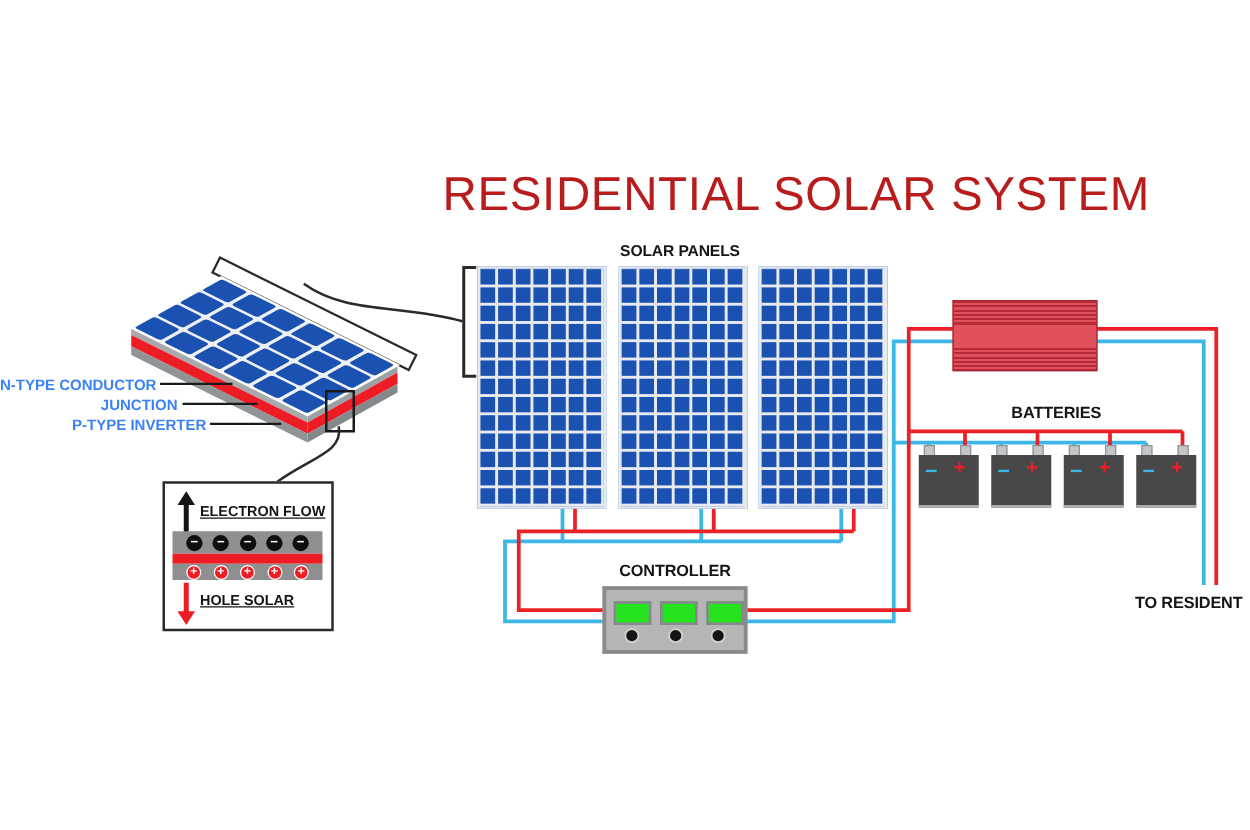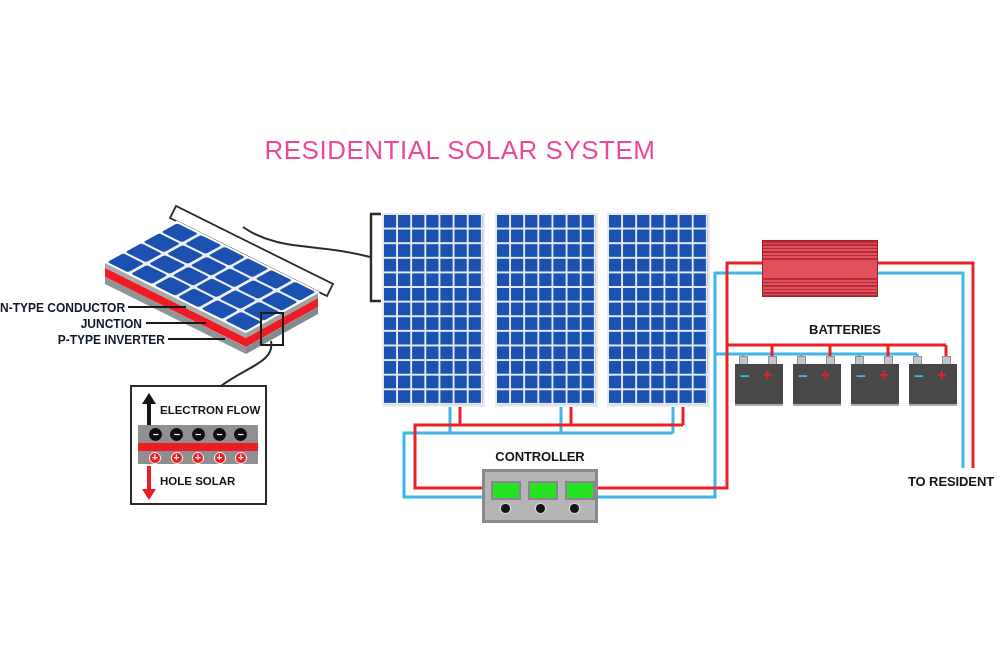--- a/index.html
+++ b/index.html
@@ -16,31 +16,31 @@
   .layer-gray1b{fill:#9ba0a3;} .layer-gray2b{fill:#84898c;}
   .outline-rect{fill:none;stroke:#1a1a1a;stroke-width:2;}
   .blackline{fill:none;stroke:#2a2a2a;stroke-width:2;}
   .thick{stroke-width:2.4;}
   .pointer{stroke:#1a1a1a;stroke-width:1.8;}
   .wire{fill:none;stroke-width:3;}
   .wire.red{stroke:var(--wire-red,#ec2127);}
   .wire.blue{stroke:var(--wire-blue,#3db6e8);}
 
   
-  #title{position:absolute;left:0;top:135px;width:920px;text-align:center;
-         font-size:26px;font-weight:400;letter-spacing:.5px;color:#ec4899;white-space:nowrap;}
+  #title{position:absolute;left:0;top:135px;width:920px;text-align:right;
+         font-size:38px;font-weight:400;letter-spacing:.5px;color:#b91c1c;white-space:nowrap;}
   .sec-label{position:absolute;width:200px;text-align:center;font-size:13px;font-weight:700;
              color:#151515;white-space:nowrap;letter-spacing:-.1px;}
   #lbl-solar-panels{left:444px;top:194px;font-size:12.5px;}
   #lbl-inverter{left:720px;top:220px;}
   #lbl-batteries{left:745px;top:322px;}
   #lbl-controller{left:440px;top:449px;}
   #lbl-to-resident{left:851px;top:474px;}
   .layer-label{position:absolute;left:0;text-align:right;font-size:12px;font-weight:700;
-               color:#0f172a;white-space:nowrap;}
+               color:#3b82f6;white-space:nowrap;}
   #lbl-ntype{width:125px;top:301px;}
   #lbl-junction{width:142px;top:317px;}
   #lbl-ptype{width:165px;top:333px;}
 
   
   .solar-panel{position:absolute;top:213px;width:103px;height:194px;box-sizing:border-box;
     background-color:var(--panel-blue,#1b52b2);
     border:2px solid var(--panel-gap,#e7eaef);
     background-image:linear-gradient(90deg,var(--panel-gap,#e7eaef) 0 2px,transparent 2px),
                      linear-gradient(180deg,var(--panel-gap,#e7eaef) 0 2px,transparent 2px);
@@ -72,21 +72,21 @@
   #ctrl-displays{display:flex;gap:7px;margin:9px 0 0 6px;}
   .display{width:27px;height:15px;background:var(--display-green,#25e41f);border:2px solid #8d8394;}
   #ctrl-knobs{display:flex;justify-content:space-between;padding:0 16px;margin-top:4px;}
   .knob{width:9px;height:9px;border-radius:50%;background:#141414;box-shadow:0 0 0 1.5px #cfcfcf;}
 
   
   .flow-box{position:absolute;left:130px;top:385px;width:137px;height:120px;background:#fff;
             border:2.5px solid #2b2b2b;box-sizing:border-box;}
   .flow-arrow{position:absolute;left:10px;}
   #arrow-up{top:6px;} #arrow-down{top:79px;}
-  .flow-label{position:absolute;left:28px;font-size:11.5px;font-weight:700;color:#151515;white-space:nowrap;}
+  .flow-label{position:absolute;left:28px;font-size:11.5px;font-weight:700;color:#151515;white-space:nowrap;text-decoration:underline;}
   #lbl-electron{top:17px;} #lbl-hole{top:88px;}
   .carrier-band{position:absolute;left:6px;top:38px;width:120px;}
   .band-row{display:flex;justify-content:space-between;align-items:center;padding:0 11px;}
   .row-neg{height:18px;background:#8f8f8f;}
   .row-mid{height:8px;background:var(--junction-red,#ee1c25);}
   .row-pos{height:13px;background:#8f8f8f;}
   .carrier{width:13px;height:13px;border-radius:50%;color:#fff;font-size:10.5px;font-weight:700;
            display:flex;align-items:center;justify-content:center;line-height:1;box-sizing:border-box;}
   .carrier.neg{background:#0e0e0e;}
   .carrier.pos{background:var(--junction-red,#ee1c25);border:1px solid #fff;width:12px;height:12px;font-size:10px;}
@@ -144,20 +144,21 @@
     <path class="pointer" d="M146,323 H206"></path>
     <path class="pointer" d="M168,339 H225"></path>
 
     <path class="wire blue" d="M450,404 V433 M561,404 V433 M673,404 V433 M673,433 H404 V497 H715 V273 H963 V468
              M715,354 H917 M743,354 V362 M801,354 V362 M859,354 V362 M917,354 V362"></path>
     <path class="wire red" d="M460,404 V425 M571,404 V425 M683,404 V425 M683,425 H415 V488 H727 V263 H973 V468
              M727,345 H946 M772,345 V362 M830,345 V362 M888,345 V362 M946,345 V362"></path>
   </svg>
 
   <div id="title">RESIDENTIAL SOLAR SYSTEM</div>
+  <div id="lbl-solar-panels" class="sec-label">SOLAR PANELS</div>
   <div id="lbl-batteries" class="sec-label">BATTERIES</div>
   <div id="lbl-controller" class="sec-label">CONTROLLER</div>
   <div id="lbl-to-resident" class="sec-label">TO RESIDENT</div>
   <div id="lbl-ntype" class="layer-label">N-TYPE CONDUCTOR</div>
   <div id="lbl-junction" class="layer-label">JUNCTION</div>
   <div id="lbl-ptype" class="layer-label">P-TYPE INVERTER</div>
 
   <div id="panel-1" class="solar-panel"></div>
   <div id="panel-2" class="solar-panel"></div>
   <div id="panel-3" class="solar-panel"></div>

